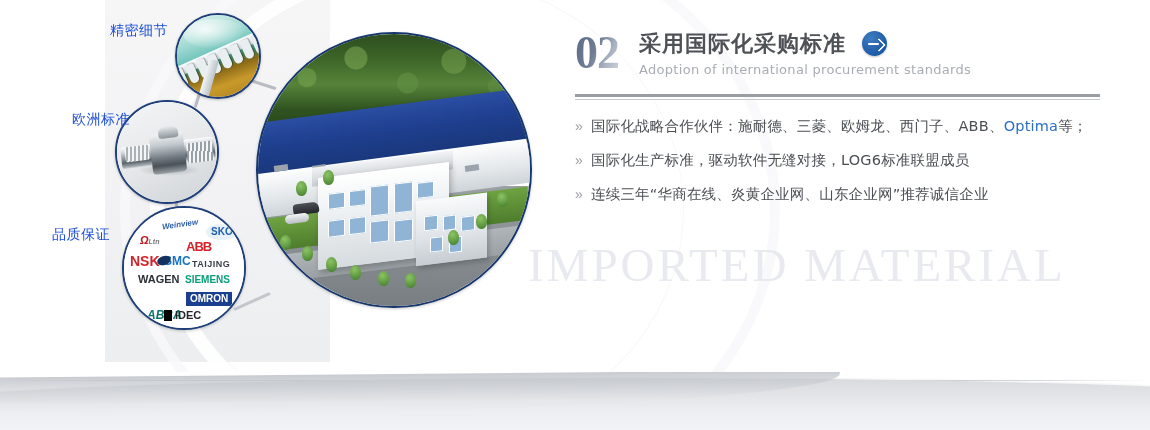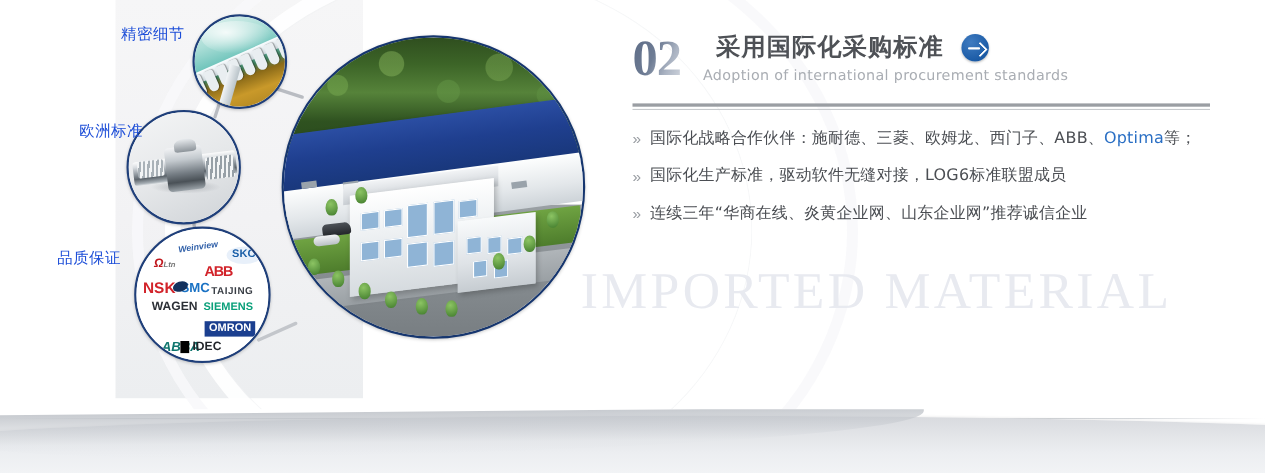--- a/index.html
+++ b/index.html
@@ -155,21 +155,21 @@
   .num{
     font-family:"Liberation Serif","DejaVu Serif",serif;
     font-size:46px;font-weight:700;line-height:44px;letter-spacing:-1px;
     background:linear-gradient(115deg,#5c6b86 0%,#6e7c94 38%,#aab3c2 62%,#e9ebef 100%);
     -webkit-background-clip:text;background-clip:text;color:transparent;
     padding-right:10px;
   }
   .titles{padding-left:10px;padding-top:1px;}
   .t-cn{
     font-size:22px;font-weight:700;color:#4e5156;letter-spacing:1px;line-height:26px;
-    font-family:"DejaVu Sans","Liberation Sans",sans-serif;display:inline-block;vertical-align:middle;margin-left:12px;
+    font-family:"DejaVu Sans","Liberation Sans",sans-serif;display:inline-block;vertical-align:middle;
   }
   .arrow{
     display:inline-block;vertical-align:middle;margin-left:12px;
     width:25px;height:25px;border-radius:50%;
     background:radial-gradient(circle at 35% 30%,#3f7bc0,#1b5ba6 70%,#17508f 100%);
     position:relative;box-shadow:0 1px 2px rgba(0,0,0,.25);
   }
   .arrow:before{
     content:"";position:absolute;left:6px;top:11.5px;width:11px;height:2px;background:#fff;border-radius:1px;
   }

